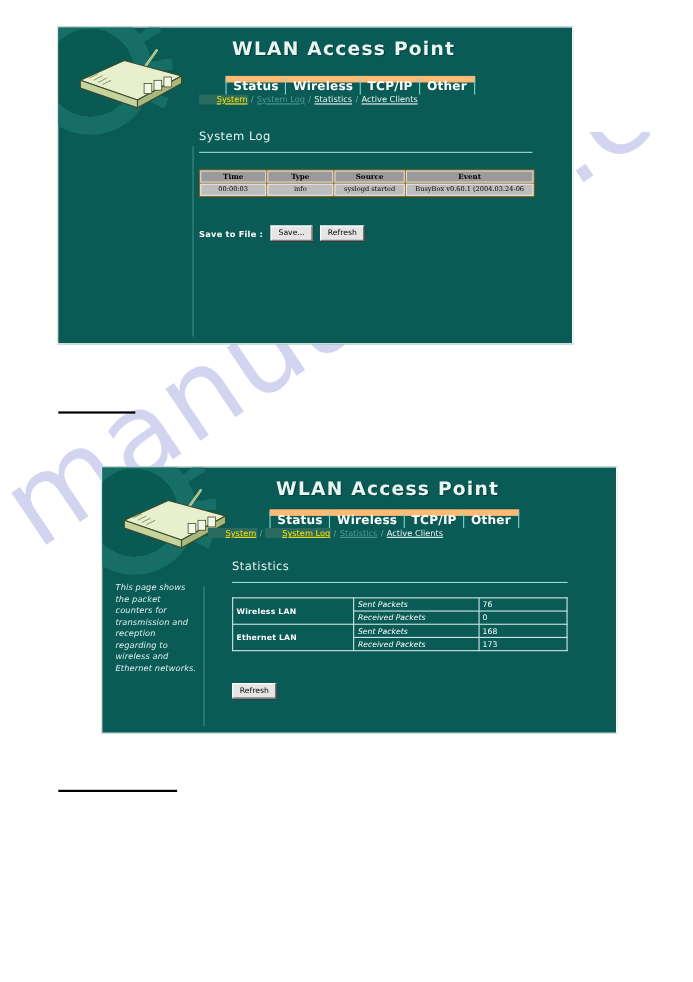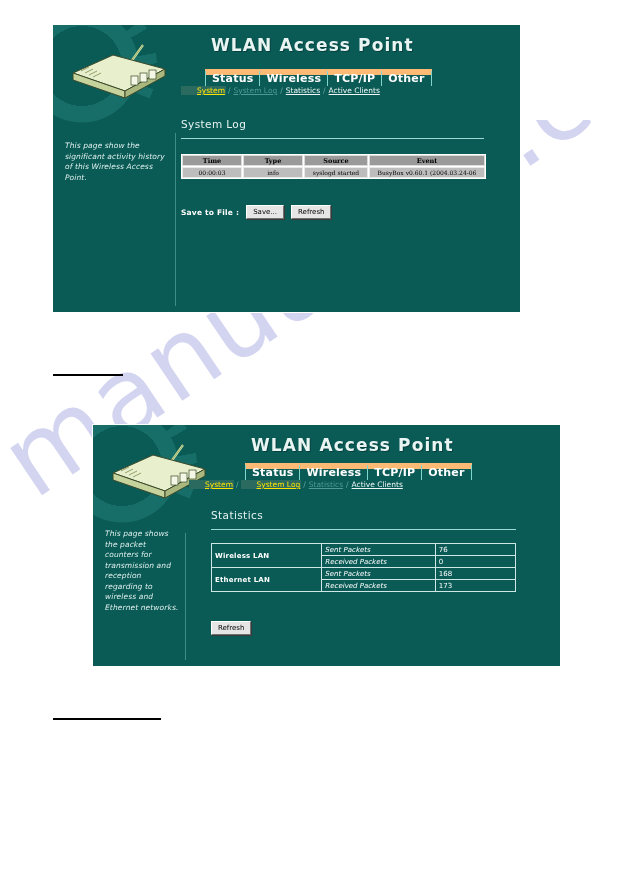--- a/index.html
+++ b/index.html
@@ -183,21 +183,21 @@
     position: absolute;
     height: 1px;
     background: #9fd9d3;
   }
 
   
   .log-table {
     position: absolute;
     border-collapse: separate;
     border-spacing: 1px;
-    background: #ffffff;
+    background: #a16207;
     font-family: "DejaVu Serif", serif;
     table-layout: fixed;
   }
   .log-table th {
     background: #9a9a9a;
     color: #000000;
     font-size: 6.5px;
     font-weight: 700;
     height: 9px;
     padding: 0;
@@ -304,21 +304,20 @@
       <g stroke="#7d8c55" stroke-width=".8">
         <line x1="14" y1="28" x2="22" y2="24"></line>
         <line x1="18" y1="30" x2="26" y2="26"></line>
         <line x1="22" y1="32" x2="30" y2="28"></line>
         <line x1="26" y1="34" x2="34" y2="30"></line>
       </g>
     </svg>
   </div>
 
   <div class="side-rule" style="left:122px;"></div>
-  <div class="side-note" style="left:12px; top:116px; width:100px;">This page show the significant activity history of this Wireless Access Point.</div>
 
   <div class="app-title" style="left:158px; top:10px;">WLAN Access Point</div>
 
   <div class="tabs" style="left:152px; top:44px;">
     <div class="tab">Status</div>
     <div class="tab">Wireless</div>
     <div class="tab">TCP/IP</div>
     <div class="tab">Other</div>
   </div>
 

